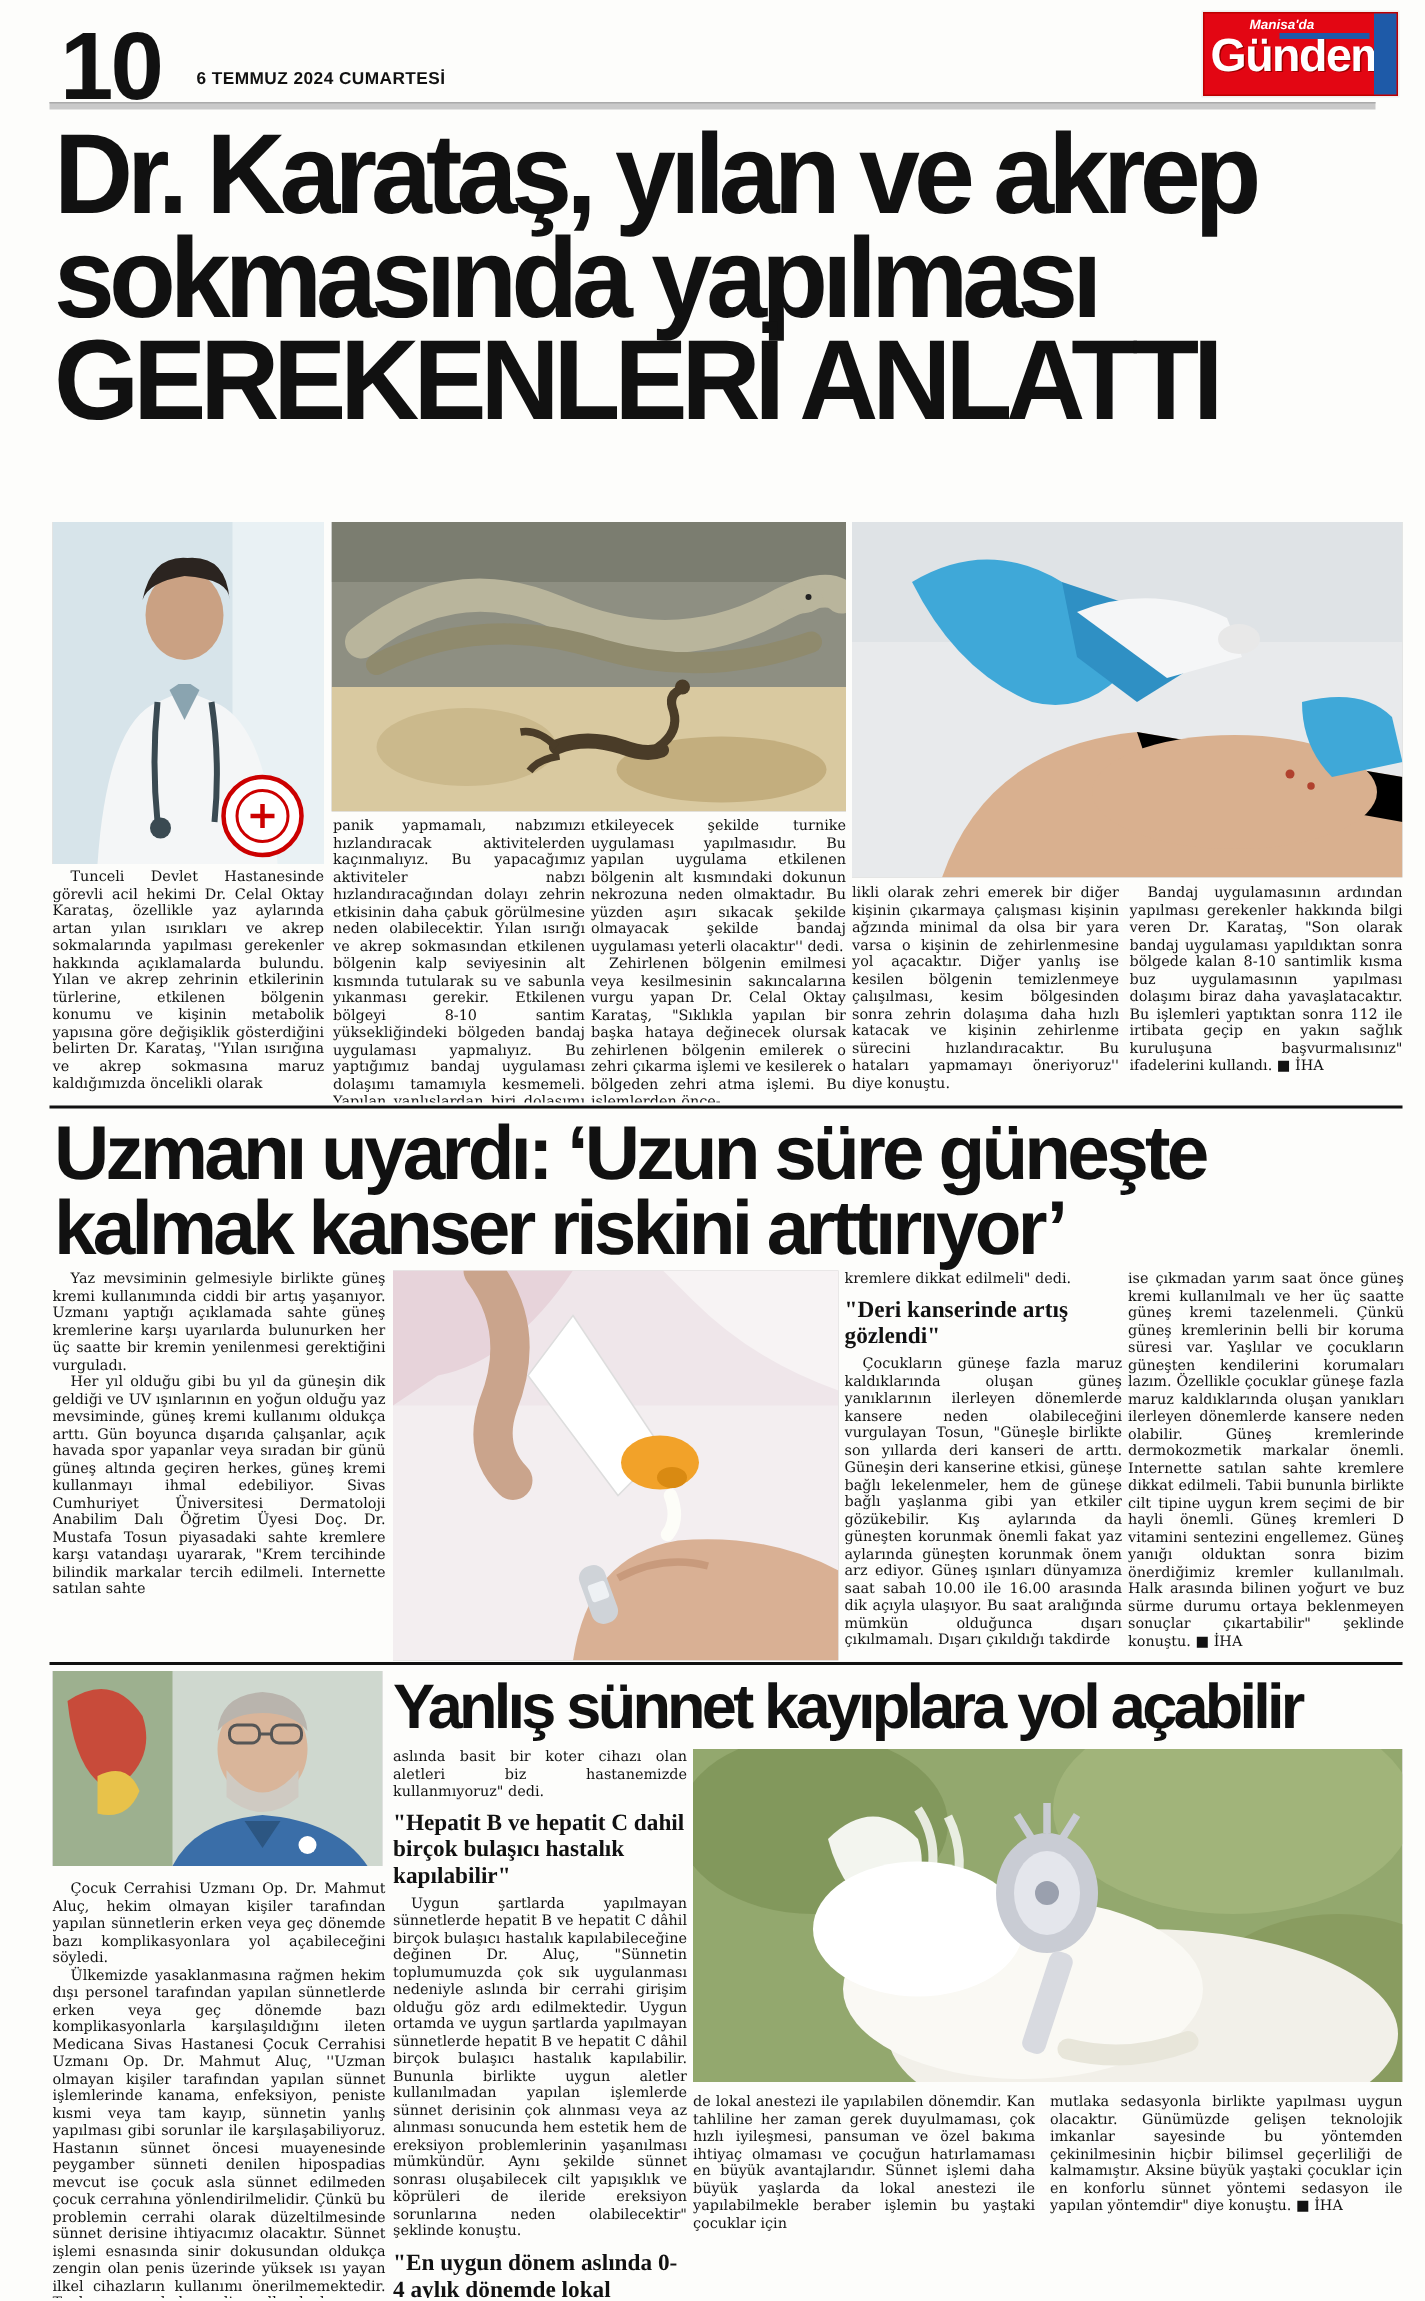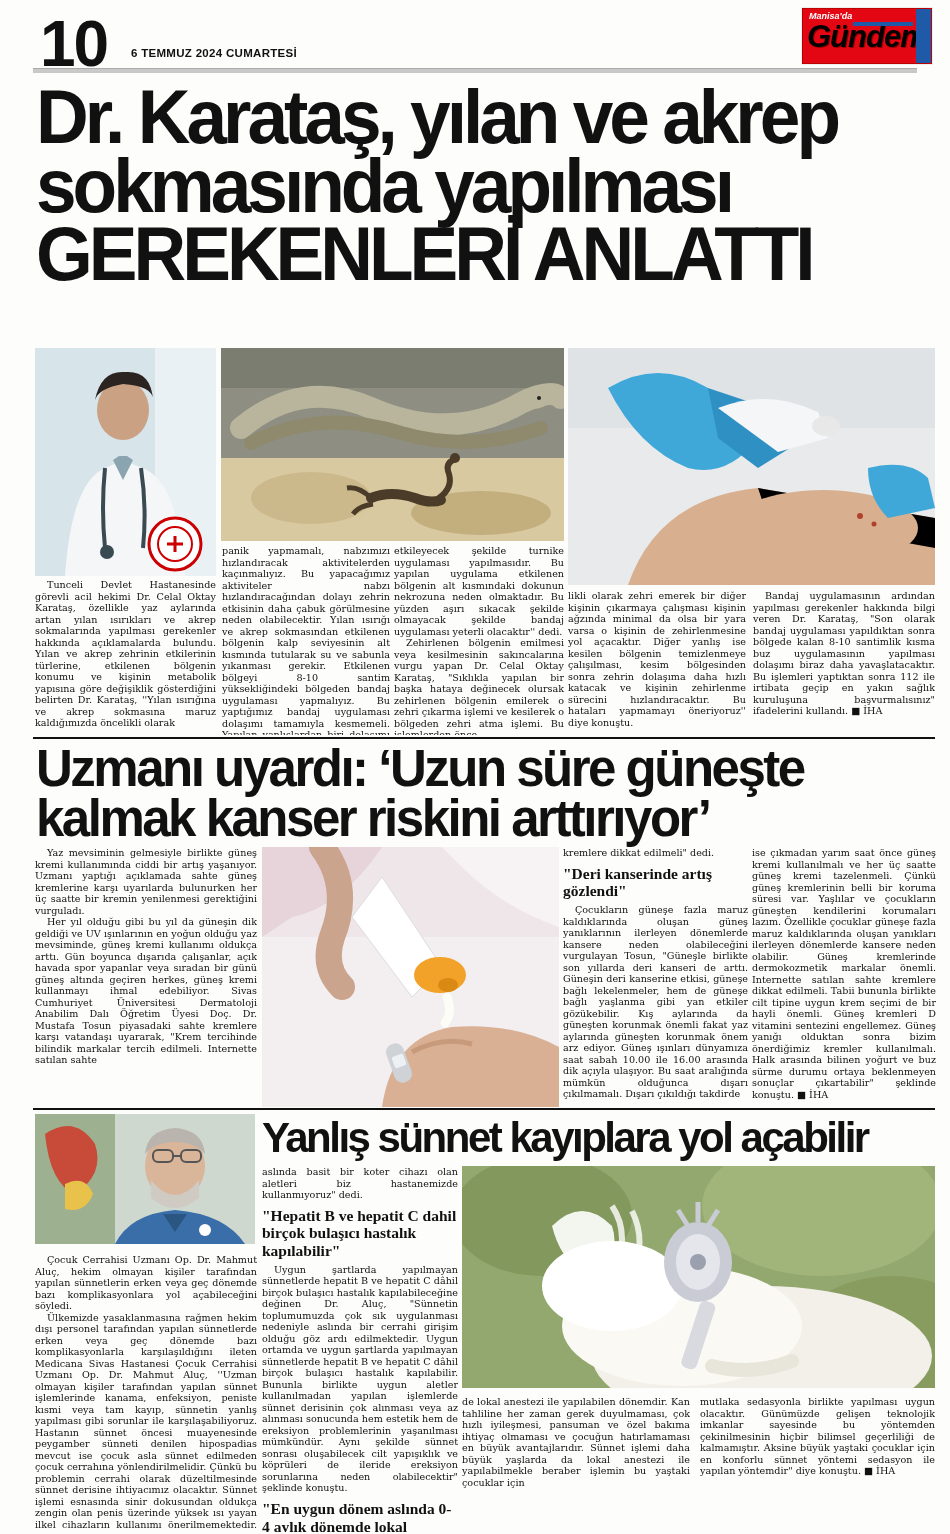--- a/index.html
+++ b/index.html
@@ -5,22 +5,22 @@
   html,body{margin:0;padding:0;background:#888;}
   #page{position:relative;width:950px;height:1534px;background:#fdfdfb;margin:0 auto;
         font-family:"DejaVu Serif",serif;color:#111;overflow:hidden;}
   .abs{position:absolute;}
   
   .pagenum{font-family:"Liberation Sans",sans-serif;font-weight:900;font-size:64px;line-height:1;letter-spacing:-2px;}
   .dateline{font-family:"Liberation Sans",sans-serif;font-weight:700;font-size:11.5px;letter-spacing:.3px;}
   .section-title{font-family:"Liberation Serif",serif;font-weight:700;font-size:34px;letter-spacing:1px;}
   .header-rule{height:4px;background:#c9c9c9;border-top:1px solid #aaa;}
   .logo-box{background:#e30613;border:1px solid #b00;box-shadow:0 0 0 1px #eee;}
-  .logo-top{font-family:"Liberation Sans",sans-serif;font-style:italic;font-weight:700;color:#fff;font-size:9px;padding:2px 16px 0 6px;}
-  .logo-main{font-family:"Liberation Sans",sans-serif;font-weight:900;font-style:italic;color:#000000;font-size:31px;line-height:1;
+  .logo-top{font-family:"Liberation Sans",sans-serif;font-style:italic;font-weight:700;color:#fff;font-size:9px;padding:2px 16px 0 6px;margin-left:24px;}
+  .logo-main{font-family:"Liberation Sans",sans-serif;font-weight:900;color:#ffffff;font-size:31px;line-height:1;
              padding-left:4px;letter-spacing:-1px;text-shadow:1px 1px 0 #900;}
   .logo-blue{position:absolute;right:0;top:0;bottom:0;width:15px;background:#1e5aa8;}
   .logo-blue-row{position:absolute;right:18px;top:13px;width:60px;height:4px;background:#1e5aa8;}
   
   .head1{font-family:"Liberation Sans",sans-serif;font-weight:900;font-size:73px;line-height:.94;
          letter-spacing:-4px;transform:scaleY(1.04);transform-origin:top left;white-space:nowrap;}
   .deck{font-family:"Liberation Sans",sans-serif;font-weight:400;font-size:22.5px;line-height:1.1;letter-spacing:-.4px;color:#222;}
   .head2{font-family:"Liberation Sans",sans-serif;font-weight:900;font-size:51px;line-height:.98;
          letter-spacing:-2.5px;white-space:nowrap;}
   .head3{font-family:"Liberation Sans",sans-serif;font-weight:900;font-size:42px;line-height:1;

